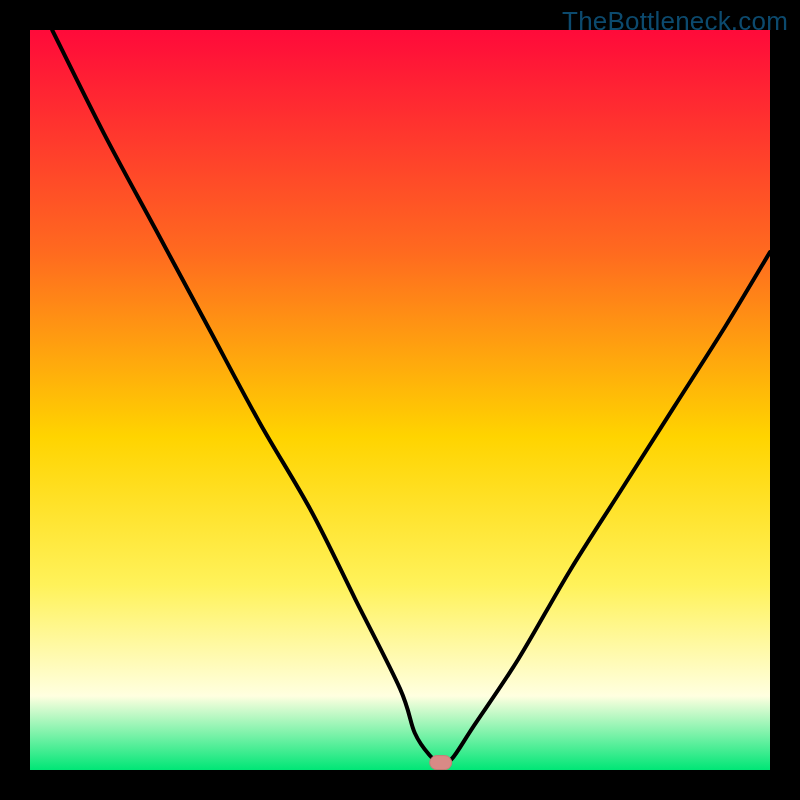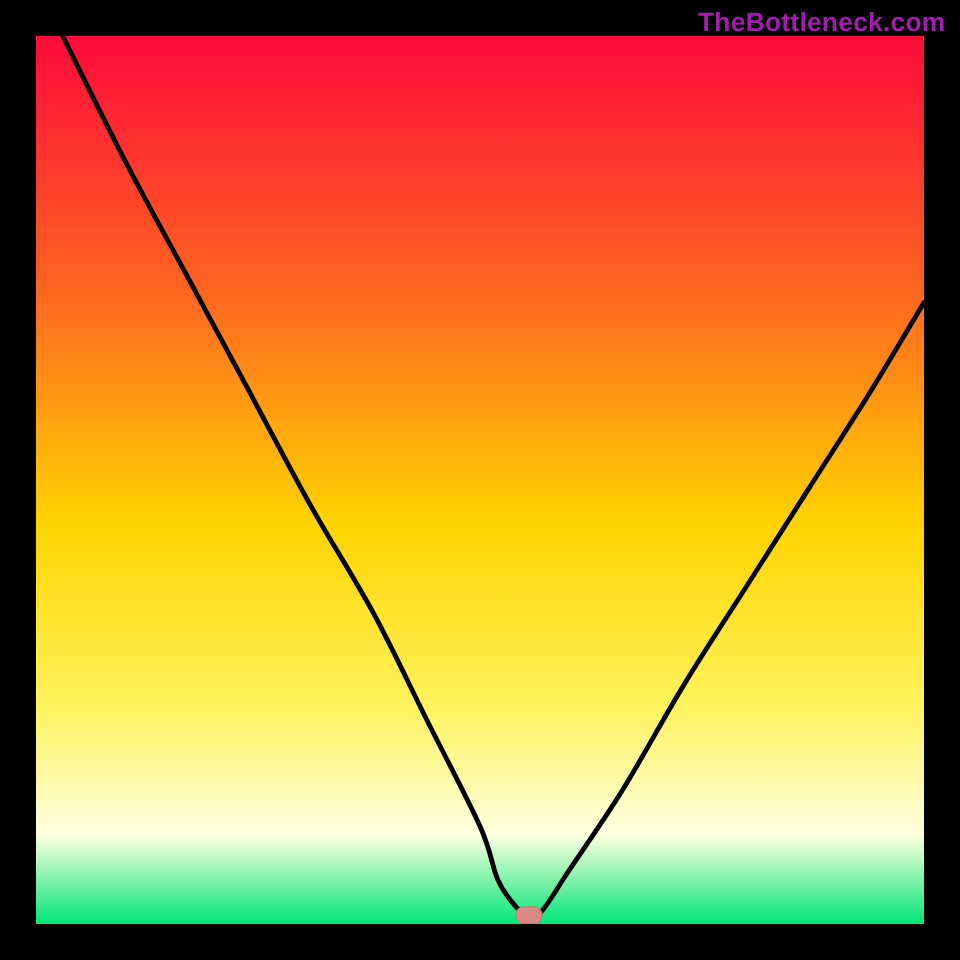--- a/index.html
+++ b/index.html
@@ -13,23 +13,23 @@
   }
   .container {
     position: relative;
     width: 800px;
     height: 800px;
   }
   .watermark {
     position: absolute;
     top: 6px;
     right: 12px;
-    font-size: 22px;
-    font-weight: 700;
-    color: #a21caf;
+    font-size: 26px;
+    font-weight: 400;
+    color: #0c4a6e;
     letter-spacing: 0.2px;
     z-index: 10;
   }
   svg {
     display: block;
   }
 </style>
 </head>
 <body>
 

